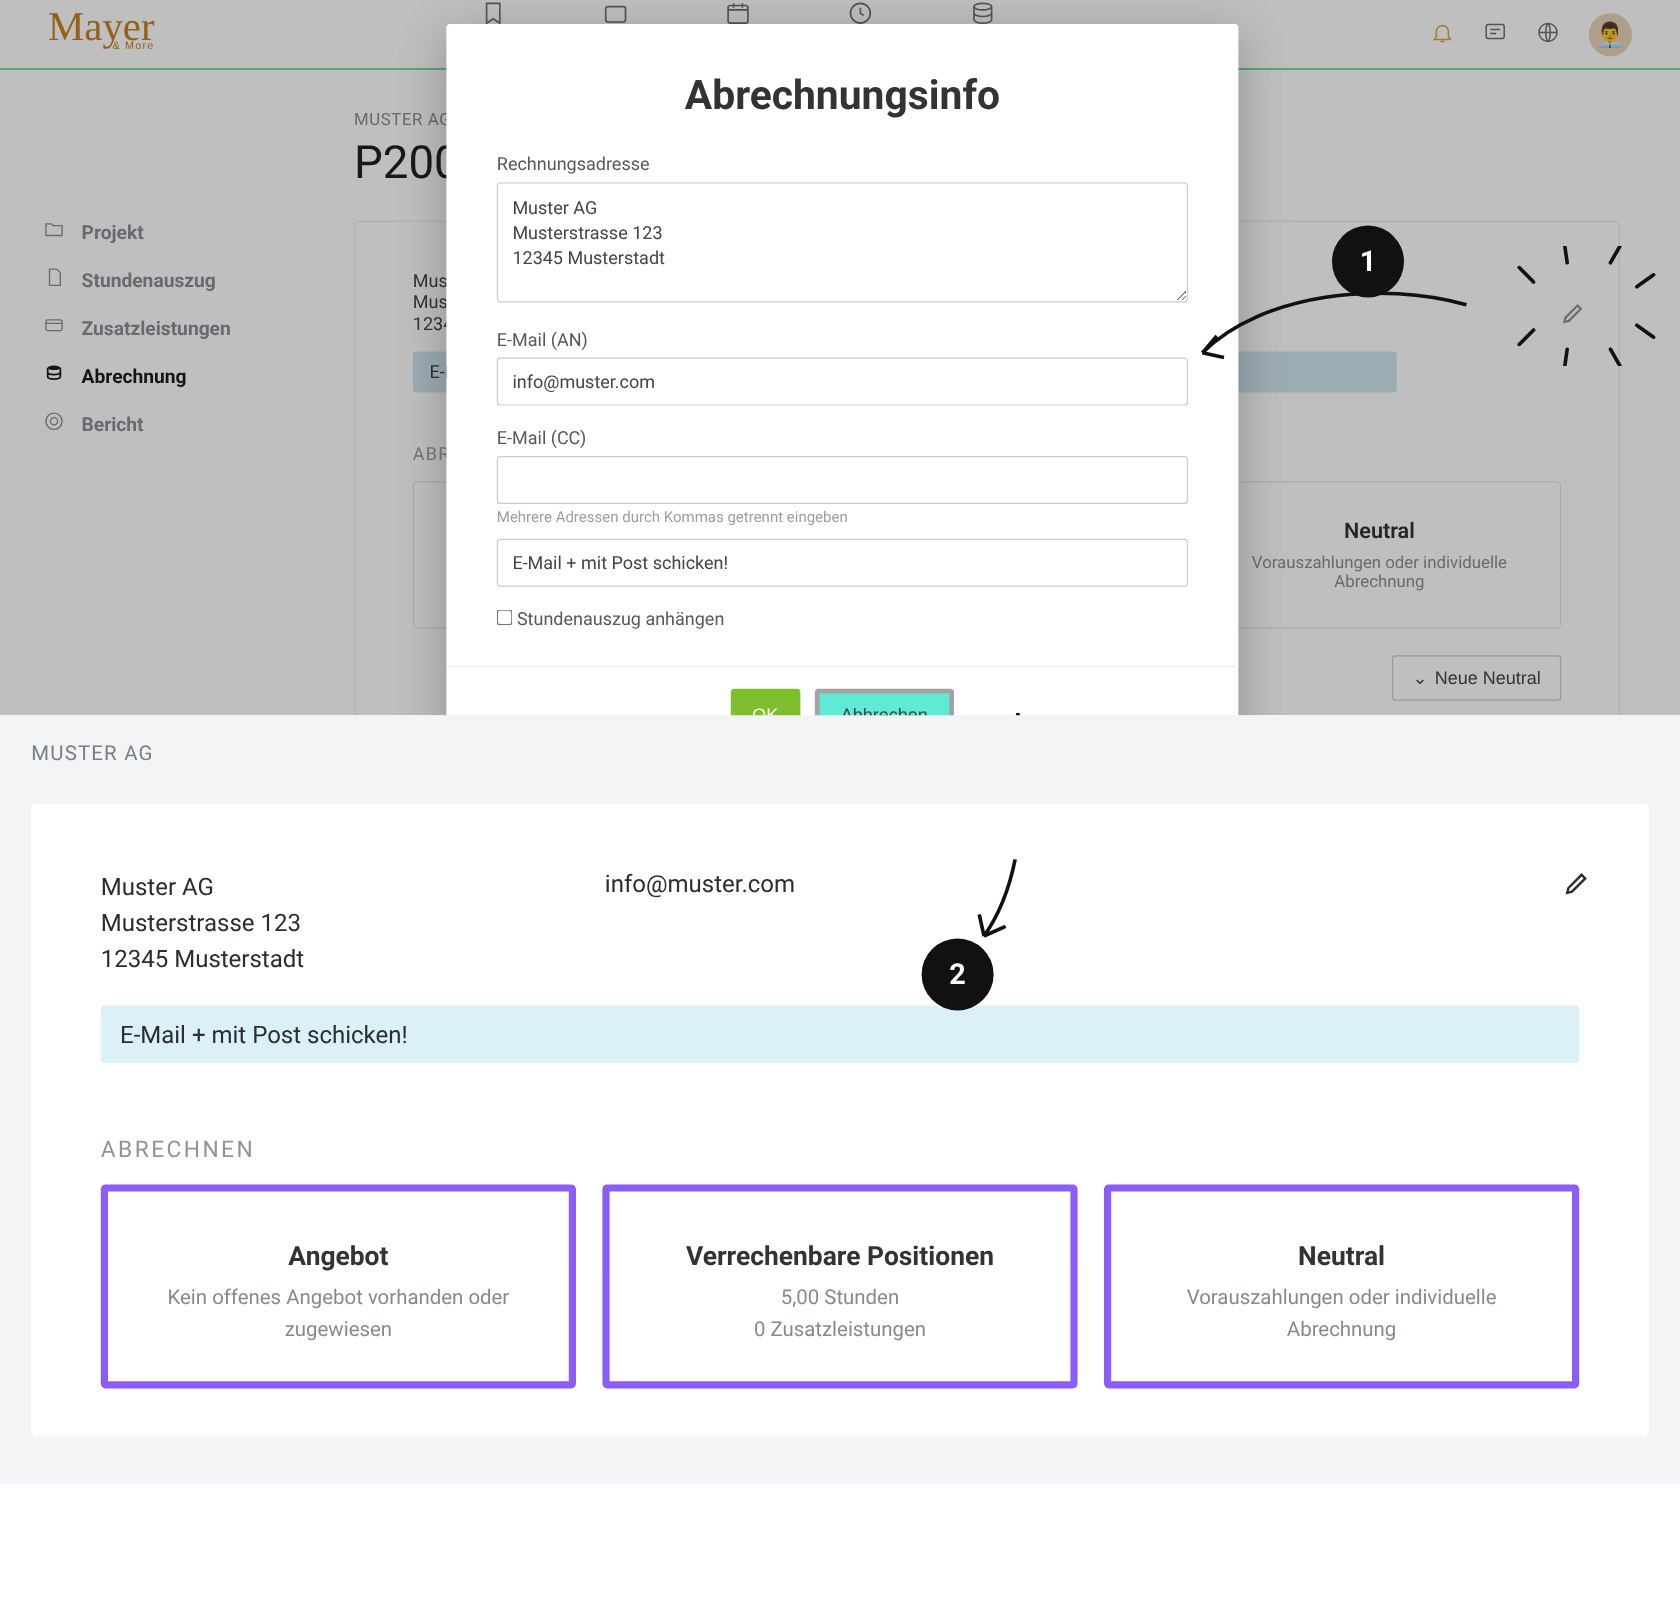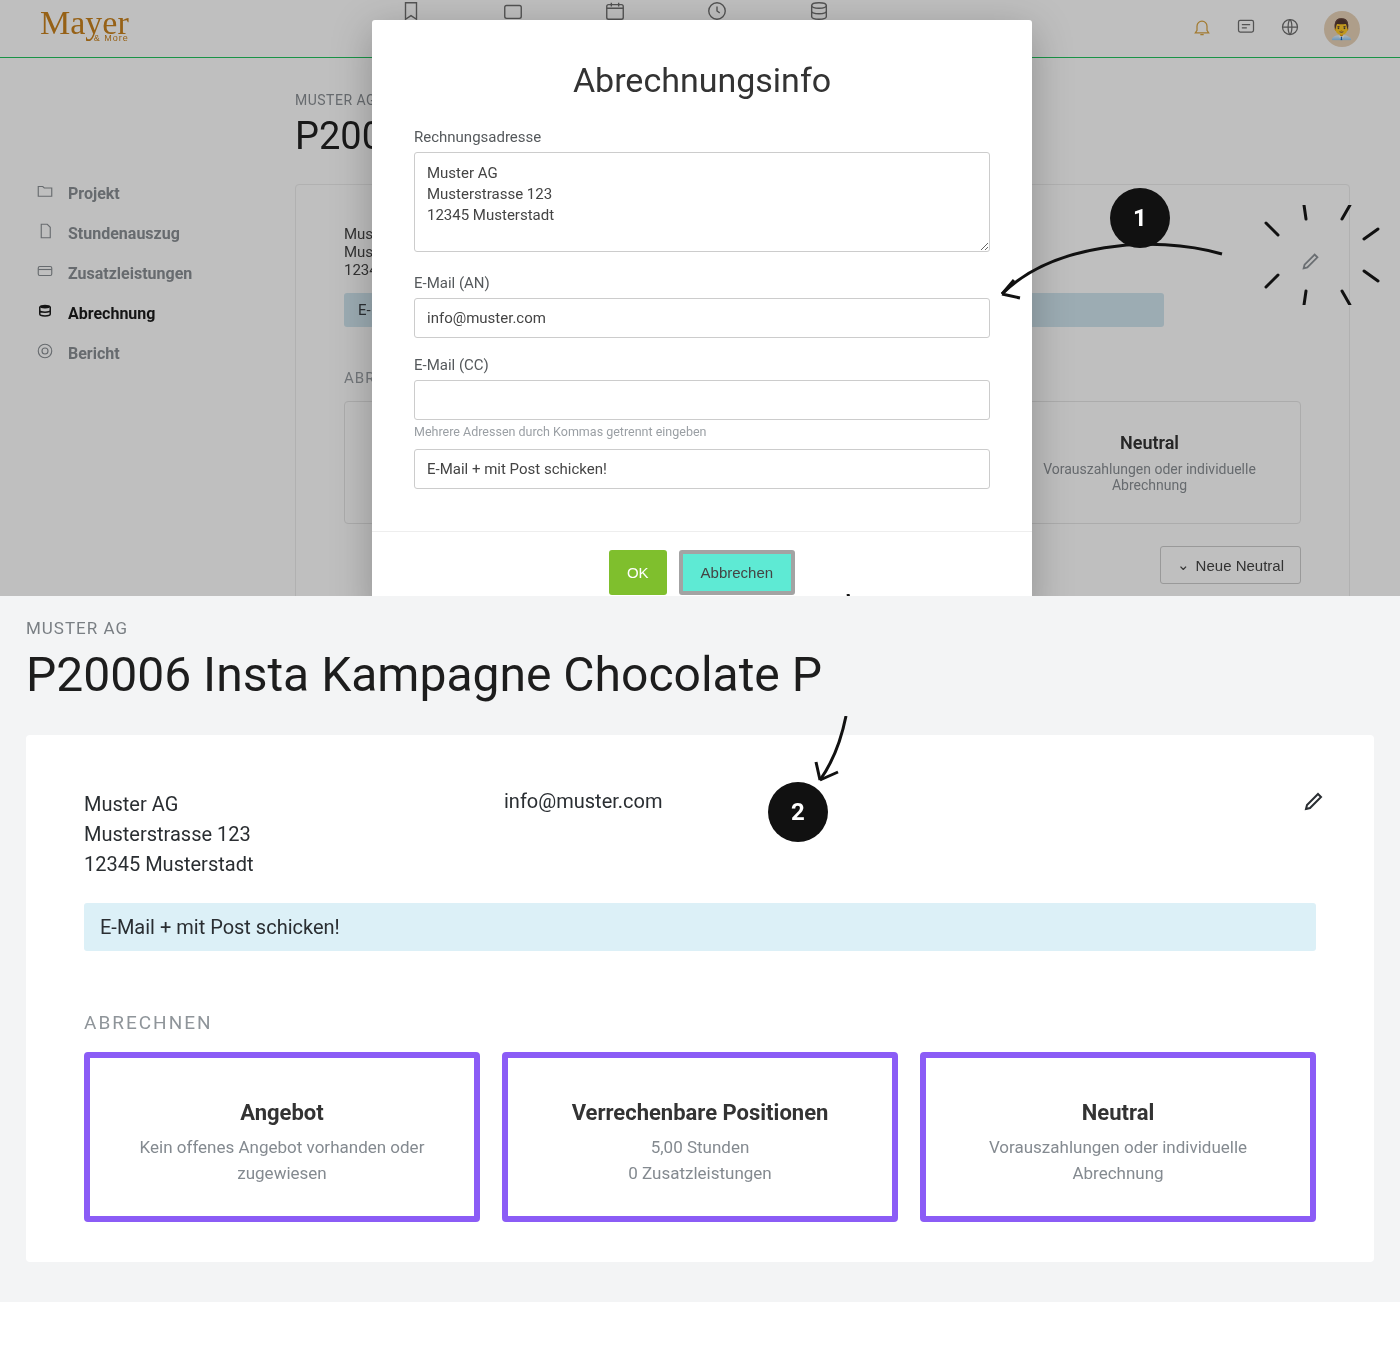--- a/index.html
+++ b/index.html
@@ -33,21 +33,21 @@
   .sect-label{color:#9a9fa4;font-size:15px;letter-spacing:1px;margin-top:42px;}
   .billrow{display:flex;gap:24px;margin-top:14px;}
   .billcard{flex:1;border:1px solid #e6e6e6;border-radius:4px;padding:30px 20px;text-align:center;}
   .billcard h3{font-size:18px;font-weight:600;color:#333;margin-bottom:8px;}
   .billcard p{font-size:14px;color:#8a8f94;}
   .newbtn{border:1px solid #ccc;background:#fff;padding:9px 16px;font-size:15px;color:#444;border-radius:3px;float:right;margin-top:-8px;display:flex;align-items:center;gap:6px;}
   
   
   .modal { position:absolute; z-index:10; background:#fff; width:660px; left:372px; top:20px; border-radius:3px; box-shadow:0 10px 40px rgba(0,0,0,0.25); }
   .modal-body{padding:40px 42px 24px;}
-  .modal h1{font-size:34px;font-weight:400;text-align:center;color:#333;margin-bottom:28px;}
+  .modal h1{font-size:34px;font-weight:700;text-align:center;color:#333;margin-bottom:28px;}
   .modal label{font-size:15px;color:#55595c;display:block;margin-bottom:6px;}
   .modal textarea,.modal input[type=text]{width:100%;border:1px solid #ccc;border-radius:3px;padding:10px 12px;font-size:15px;font-family:inherit;color:#444;}
   .modal textarea{height:100px;resize:both;line-height:1.4;}
   .fld{margin-bottom:18px;}
   .hint{font-size:12.5px;color:#9a9fa4;margin-top:4px;}
   .chk{display:flex;align-items:center;gap:8px;font-size:15px;color:#444;margin-top:6px;}
   .modal-foot{border-top:1px solid #eee;padding:18px 0;text-align:center;display:flex;justify-content:center;gap:12px;}
   .btn-ok{background:#7fbf2d;color:#fff;border:none;padding:10px 18px;font-size:15px;border-radius:3px;cursor:pointer;}
   .btn-cancel{background:#5eead4;border:4px solid #a3a3a3;padding:10px 18px;font-size:15px;border-radius:3px;cursor:pointer;color:#444;}
   
@@ -201,20 +201,24 @@
         <input type="text" value="info@muster.com" style="">
       </div>
       <div class="fld" style="margin-bottom:10px;">
         <label>E-Mail (CC)</label>
         <input type="text" value="" style="">
         <div class="hint">Mehrere Adressen durch Kommas getrennt eingeben</div>
       </div>
       <div class="fld">
         <input type="text" value="E-Mail + mit Post schicken!" style="">
       </div>
+      <label class="chk">
+        <input type="checkbox" style="">
+        <span>Stundenauszug anhängen</span>
+      </label>
     </div>
     <div class="modal-foot">
       <button class="btn-ok">OK</button>
       <button class="btn-cancel">Abbrechen</button>
     </div>
   </div>
 
   <div class="badge badge1">1</div>
   <svg style="position:absolute;left:992px;top:224px;z-index:20;" width="240" height="110">
     <path d="M10 70 C 60 20, 160 10, 230 30" stroke="#111" stroke-width="3" fill="none"></path>
@@ -239,21 +243,20 @@
   </span>
 
   <svg style="position:absolute;left:812px;top:594px;z-index:20;" width="80" height="380">
     <path d="M36 0 C 60 120, 40 260, 10 330" stroke="#111" stroke-width="3" fill="none"></path>
   </svg>
 
 </div>
 
 <div class="app-bot">
   <div class="crumb">MUSTER AG</div>
-  <div class="ptitle">P20006 Insta Kampagne Chocolate P</div>
   <div class="card2">
     <div class="row2">
       <div class="col21 addr2">
         <div>Muster AG</div>
         <div>Musterstrasse 123</div>
         <div>12345 Musterstadt</div>
       </div>
       <div class="col22">info@muster.com</div>
     </div>
     <span class="edit-icon">

